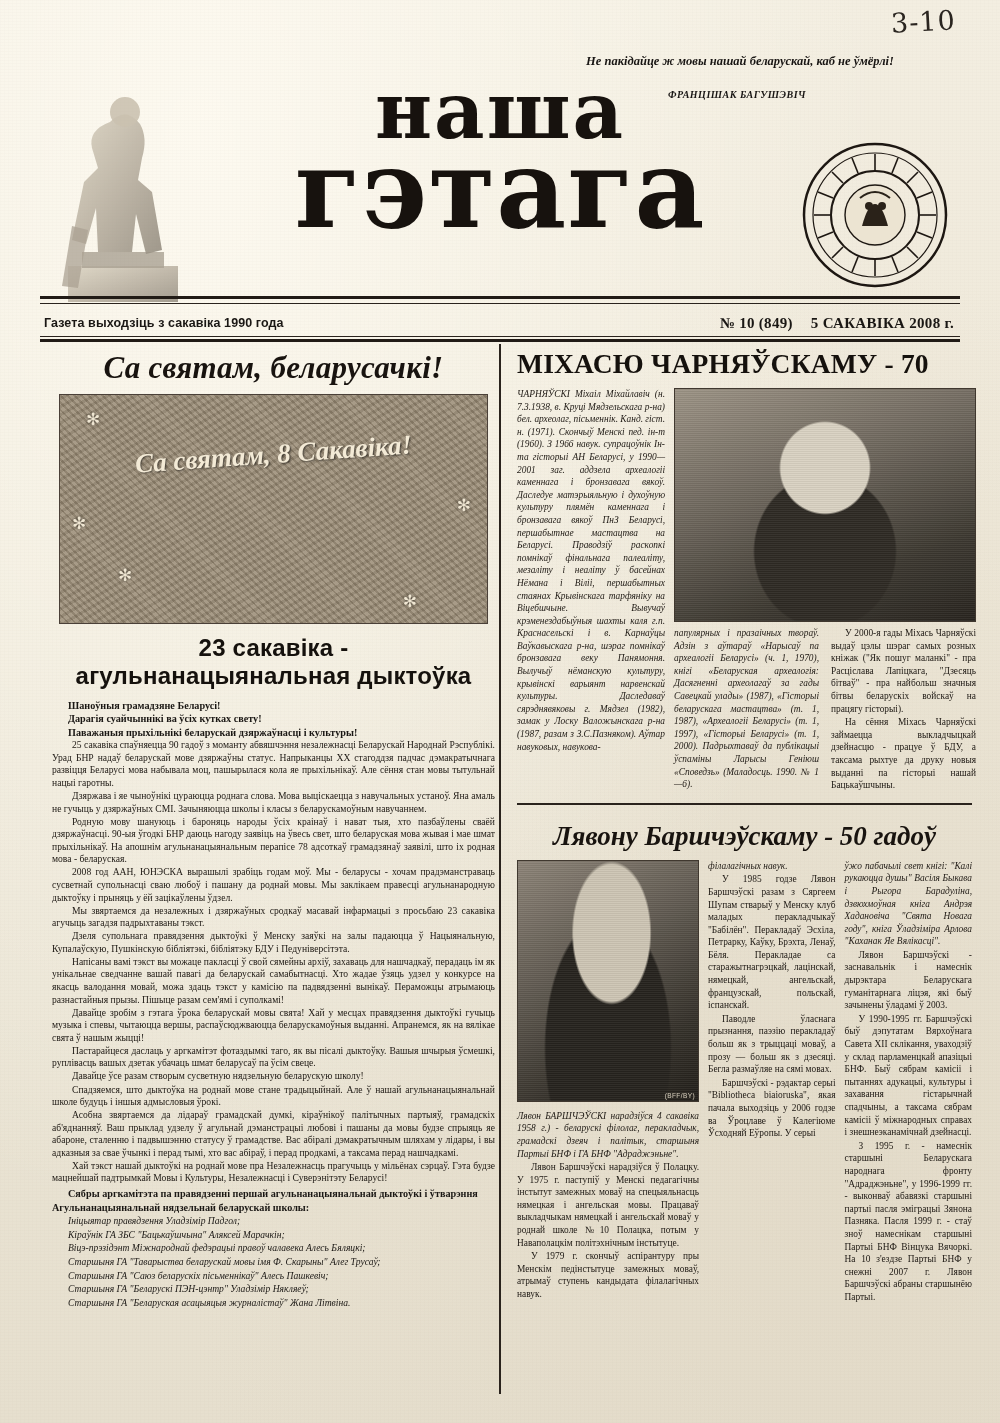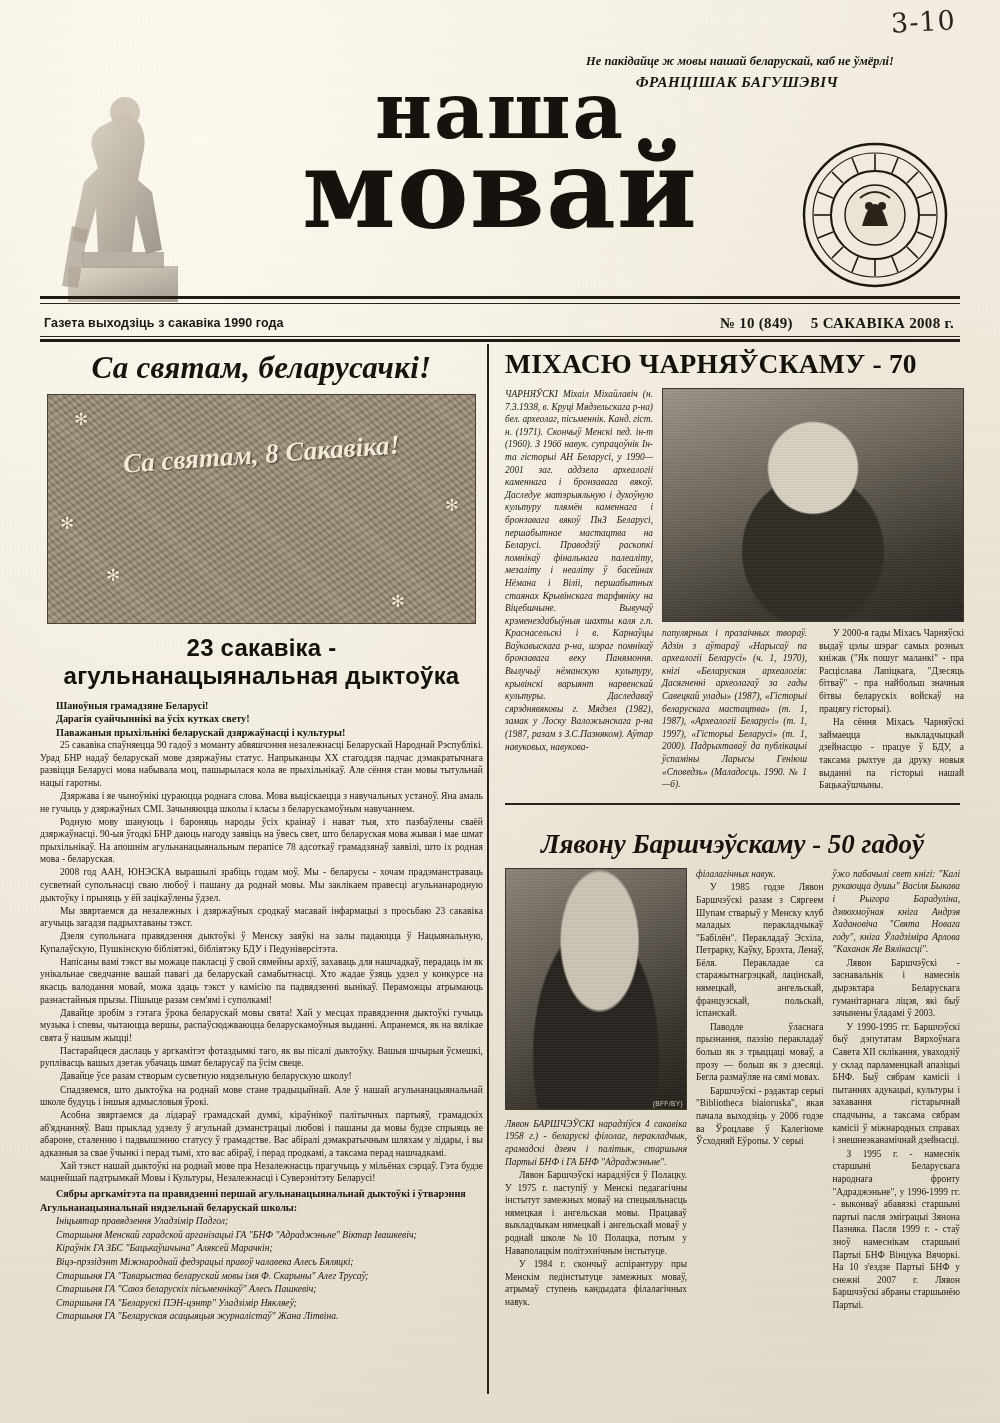--- a/index.html
+++ b/index.html
@@ -59,23 +59,23 @@
     text-align: center;
     font-style: italic;
     font-weight: bold;
     font-size: 12.5px;
     line-height: 1.45;
     color: #181513;
   }
   #epigraph .author {
     font-style: italic;
     font-weight: bold;
-    font-size: 15px;
+    font-size: 10px;
     letter-spacing: .5px;
-    margin-top: 2px;
+    margin-top: 18px;
     padding-right: 6px;
   }
   #wordmark {
     position: absolute;
     top: 38px;
     left: 180px;
     width: 560px;
     text-align: center;
     font-family: "DejaVu Serif", "Liberation Serif", serif;
     font-weight: bold;
@@ -128,21 +128,21 @@
     font-size: 15px;
     font-weight: bold;
     padding-right: 6px;
     letter-spacing: .3px;
   }
   #datebar .right .issue { margin-right: 18px; }
 
   
   #body-area {
     position: absolute;
-    left: 40px; top: 344px;
+    left: 52px; top: 344px;
     width: 920px; height: 1050px;
   }
   #col-left {
     position: absolute;
     left: 0; top: 0;
     width: 443px;
   }
   #col-right {
     position: absolute;
     left: 455px; top: 0;
@@ -186,21 +186,21 @@
     margin: 10px 0 8px 0;
     letter-spacing: .2px;
   }
   .head-script2 {
     font-family: "Liberation Serif", serif;
     font-weight: bold;
     font-style: italic;
     font-size: 27px;
     text-align: center;
     color: #18130f;
-    margin: 24px 0 8px 0;
+    margin: 16px 0 8px 0;
     padding-left: 10px;
   }
 
   
   #flowers {
     position: relative;
     width: 427px; height: 228px;
     margin: 0 auto;
     border: 1px solid #4a4038;
     overflow: hidden;
@@ -340,21 +340,21 @@
       </defs>
       <rect x="20" y="190" width="110" height="36" fill="url(#sg)" opacity=".85"></rect>
       <rect x="34" y="176" width="82" height="16" fill="#8b8171" opacity=".8"></rect>
       <path d="M62 46 q16 -16 30 2 q8 14 2 34 l-4 22 l14 12 l10 58 l-16 4 l-10 -40 l-4 38 l-34 0 l-2 -44 l-10 36 l-14 -4 l12 -58 l14 -14 l-6 -20 q-4 -18 18 -26 z" fill="url(#sg)" opacity=".9"></path>
       <circle cx="77" cy="36" r="15" fill="#b8ad99" opacity=".9"></circle>
       <path d="M24 150 l-10 60 l16 2 l10 -58 z" fill="#8d8272" opacity=".75"></path>
     </svg>
 
     <div id="wordmark">
       <div class="l1">наша</div>
-      <div class="l2">мовай</div>
+      <div class="l2">гэтага</div>
     </div>
 
     <svg id="emblem" viewBox="0 0 150 150">
       <circle cx="75" cy="75" r="71" fill="none" stroke="#1d1712" stroke-width="2.5"></circle>
       <circle cx="75" cy="75" r="62" fill="none" stroke="#1d1712" stroke-width="1.2"></circle>
       <circle cx="75" cy="75" r="44" fill="none" stroke="#1d1712" stroke-width="2"></circle>
       <g stroke="#1d1712" stroke-width="1.6">
         <line x1="75" y1="14" x2="75" y2="30"></line>
           <line x1="75" y1="120" x2="75" y2="136"></line>
         <line x1="14" y1="75" x2="30" y2="75"></line>
@@ -434,21 +434,20 @@
         <p>Давайце ўсе разам створым сусветную нядзельную беларускую школу!</p>
         <p>Спадзяемся, што дыктоўка на роднай мове стане традыцыйнай. Але ў нашай агульнанацыянальнай школе будуць і іншыя адмысловыя ўрокі.</p>
         <p>Асобна звяртаемся да лідараў грамадскай думкі, кіраўнікоў палітычных партыяў, грамадскіх аб'яднанняў. Ваш прыклад удзелу ў агульнай дэманстрацыі любові і пашаны да мовы будзе спрыяць яе абароне, сталенню і падвышэнню статусу ў грамадстве. Вас абіралі дэмакратычным шляхам у лідары, і вы адказныя за свае ўчынкі і перад тымі, хто вас абіраў, і перад продкамі, а таксама перад нашчадкамі.</p>
         <p>Хай тэкст нашай дыктоўкі на роднай мове пра Незалежнасць прагучыць у мільёнах сэрцаў. Гэта будзе мацнейшай падтрымкай Мовы і Культуры, Незалежнасці і Суверэнітэту Беларусі!</p>
       </div>
 
       <p class="lead-bold" style="margin-top:2px;">Сябры аргкамітэта па правядзенні першай агульнанацыянальнай дыктоўкі і ўтварэння Агульнанацыянальнай нядзельнай беларускай школы:</p>
 
       <div>
         <p class="sig-list">Ініцыятар правядзення Уладзімір Падгол;</p>
-        <p class="sig-list">Старшыня Менскай гарадской арганізацыі ГА "БНФ "Адраджэньне" Віктар Івашкевіч;</p>
         <p class="sig-list">Кіраўнік ГА ЗБС "Бацькаўшчына" Аляксей Марачкін;</p>
         <p class="sig-list">Віцэ-прэзідэнт Міжнароднай федэрацыі правоў чалавека Алесь Бяляцкі;</p>
         <p class="sig-list">Старшыня ГА "Таварыства беларускай мовы імя Ф. Скарыны" Алег Трусаў;</p>
         <p class="sig-list">Старшыня ГА "Саюз беларускіх пісьменнікаў" Алесь Пашкевіч;</p>
         <p class="sig-list">Старшыня ГА "Беларускі ПЭН-цэнтр" Уладзімір Някляеў;</p>
         <p class="sig-list">Старшыня ГА "Беларуская асацыяцыя журналістаў" Жана Літвіна.</p>
       </div>
     </div>
 
     <div id="col-right">
@@ -487,21 +486,21 @@
 
       <div class="r3" style="padding-left:10px;">
         <div style="flex:0 0 182px;">
           <div class="photo" id="photo-barshcheuski">
             <div class="grain2"></div>
             <div class="photo-credit">(BFF/BY)</div>
           </div>
           <div class="rtext" style="margin-top:8px;">
             <p class="noind">Лявон БАРШЧЭЎСКІ нарадзіўся 4 сакавіка 1958 г.) - беларускі філолаг, перакладчык, грамадскі дзеяч і палітык, старшыня Партыі БНФ і ГА БНФ "Адраджэньне".</p>
             <p>Лявон Баршчэўскі нарадзіўся ў Полацку. У 1975 г. паступіў у Менскі педагагічны інстытут замежных моваў на спецыяльнасць нямецкая і ангельская мовы. Працаваў выкладчыкам нямецкай і ангельскай моваў у роднай школе №10 Полацка, потым у Наваполацкім політэхнічным інстытуце.</p>
-            <p>У 1984 г. скончыў аспірантуру пры Менскім педінстытуце замежных моваў, атрымаў ступень кандыдата філалагічных навук.</p>
+            <p>У 1979 г. скончыў аспірантуру пры Менскім педінстытуце замежных моваў, атрымаў ступень кандыдата філалагічных навук.</p>
           </div>
         </div>
         <div>
           <div class="rtext">
             <p class="noind">філалагічных навук.</p>
             <p>У 1985 годзе Лявон Баршчэўскі разам з Сяргеем Шупам стварыў у Менску клуб маладых перакладчыкаў "Бабілён". Перакладаў Эсхіла, Петрарку, Каўку, Брэхта, Ленаў, Бёля. Перакладае са старажытнагрэцкай, лацінскай, нямецкай, ангельскай, французскай, польскай, іспанскай.</p>
             <p>Паводле ўласнага прызнання, паэзію перакладаў больш як з трыццаці моваў, а прозу — больш як з дзесяці. Бегла размаўляе на сямі мовах.</p>
             <p>Баршчэўскі - рэдактар серыі "Bibliotheca biaioruska", якая пачала выходзіць у 2006 годзе ва Ўроцлаве ў Калегіюме Ўсходняй Еўропы. У серыі</p>
           </div>
         </div>

